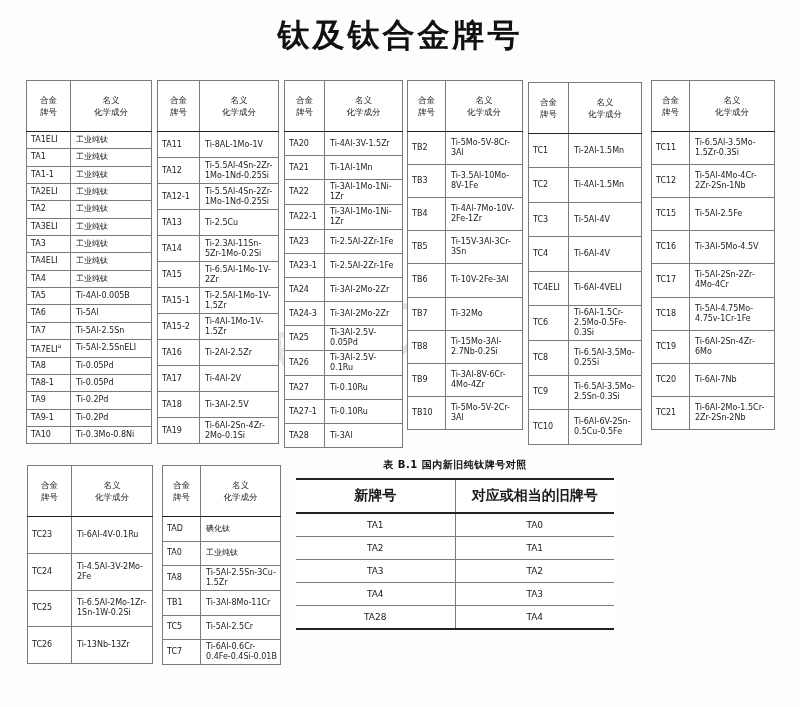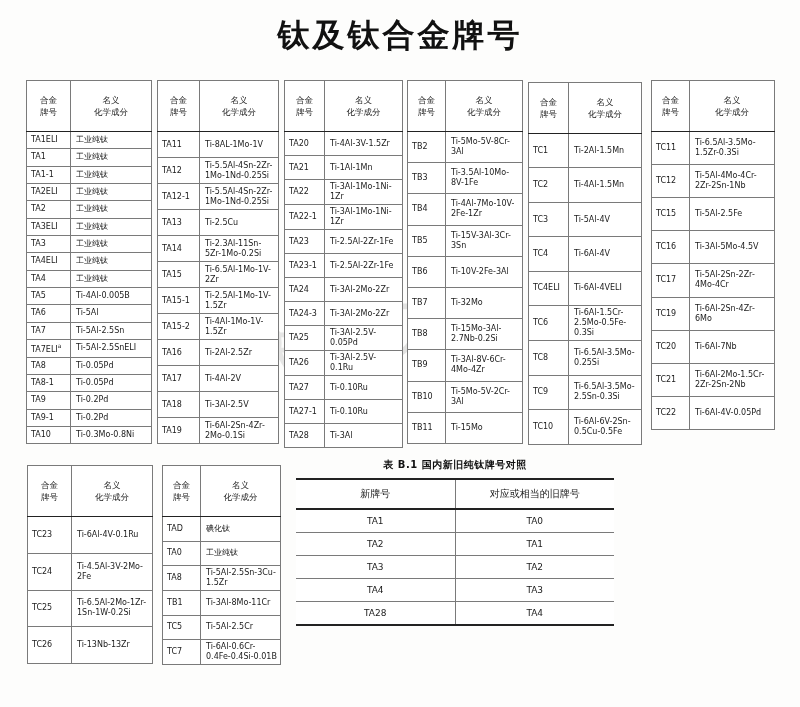--- a/index.html
+++ b/index.html
@@ -100,22 +100,23 @@
     border-top: 1px solid #7a7a7a;
     border-bottom: 1px solid #7a7a7a;
     text-align: center;
     font-size: 9px;
     padding: 6px 2px;
     color: #1a1a1a;
   }
   table.btable tr.bhead td {
     border-top: 2px solid #222;
     border-bottom: 1px solid #555;
-    font-size: 10px;
+    font-size: 14px;
     padding: 7px 2px;
+    font-weight: bold;
   }
   table.btable tr:last-child td {
     border-bottom: 2px solid #222;
   }
   table.btable td.bcol-left {
     border-right: 1px solid #7a7a7a;
   }
   
   .watermark {
     position: absolute;
@@ -428,24 +429,20 @@
           <td class="c-comp">Ti-15Mo-3Al-2.7Nb-0.2Si</td>
         </tr>
         <tr style="height: 31.2px;">
           <td class="c-grade">TB9</td>
           <td class="c-comp">Ti-3Al-8V-6Cr-4Mo-4Zr</td>
         </tr>
         <tr style="height: 31.2px;">
           <td class="c-grade">TB10</td>
           <td class="c-comp">Ti-5Mo-5V-2Cr-3Al</td>
         </tr>
-        <tr style="height: 31.2px;">
-          <td class="c-grade">TB11</td>
-          <td class="c-comp">Ti-15Mo</td>
-        </tr>
       </tbody>
   </table>
 
   <table class="gtable" id="t-col5" style="left: 528px; top: 82px; width: 114px; height: 348px;">
     <colgroup>
         <col style="width:40px">
         <col>
       </colgroup>
     <thead>
       <tr>
@@ -531,34 +528,34 @@
         </tr>
         <tr style="height: 31.2px;">
           <td class="c-grade">TC16</td>
           <td class="c-comp">Ti-3Al-5Mo-4.5V</td>
         </tr>
         <tr style="height: 31.2px;">
           <td class="c-grade">TC17</td>
           <td class="c-comp">Ti-5Al-2Sn-2Zr-4Mo-4Cr</td>
         </tr>
         <tr style="height: 31.2px;">
+          <td class="c-grade">TC18</td>
+          <td class="c-comp">Ti-5Al-4.75Mo-4.75v-1Cr-1Fe</td>
+        </tr>
+        <tr style="height: 31.2px;">
           <td class="c-grade">TC19</td>
           <td class="c-comp">Ti-6Al-2Sn-4Zr-6Mo</td>
         </tr>
         <tr style="height: 31.2px;">
           <td class="c-grade">TC20</td>
           <td class="c-comp">Ti-6Al-7Nb</td>
         </tr>
         <tr style="height: 31.2px;">
           <td class="c-grade">TC21</td>
           <td class="c-comp">Ti-6Al-2Mo-1.5Cr-2Zr-2Sn-2Nb</td>
-        </tr>
-        <tr style="height: 31.2px;">
-          <td class="c-grade">TC22</td>
-          <td class="c-comp">Ti-6Al-4V-0.05Pd</td>
         </tr>
       </tbody>
   </table>
 
   <table class="gtable" id="t-col7" style="left: 27px; top: 465px; width: 126px; height: 185px;">
     <colgroup>
         <col style="width:44px">
         <col>
       </colgroup>
     <thead>

